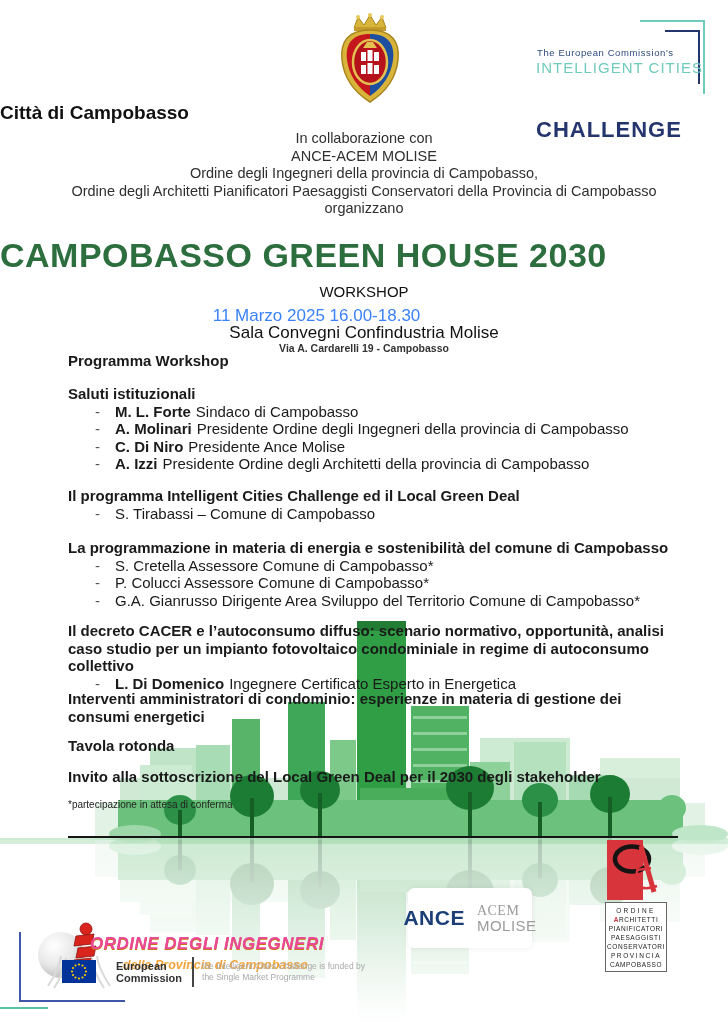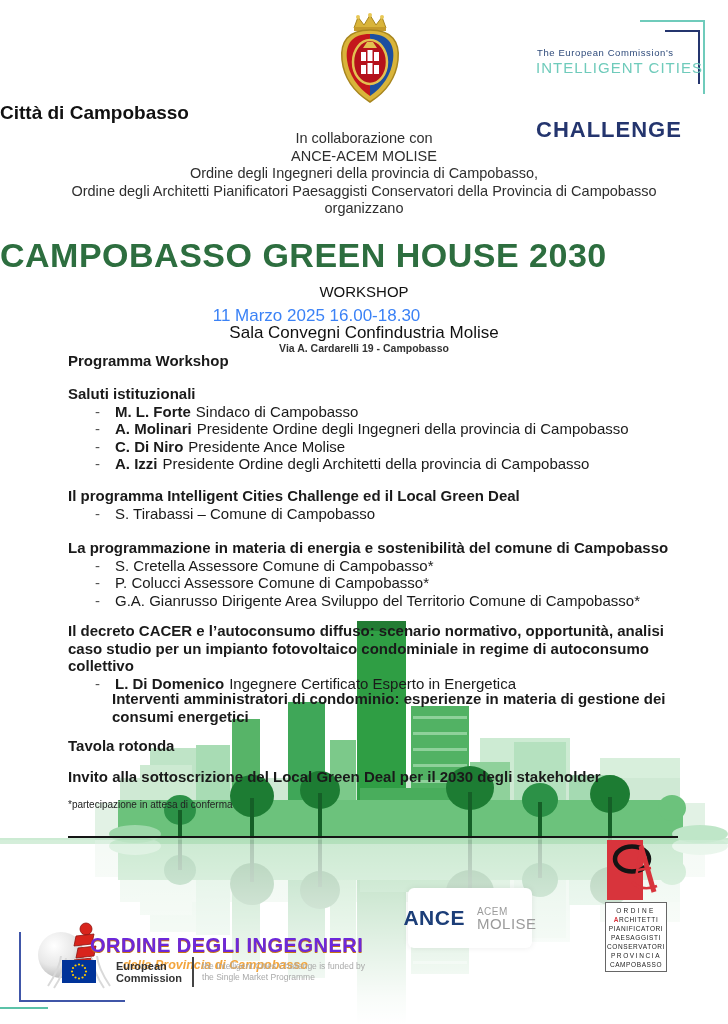--- a/index.html
+++ b/index.html
@@ -38,37 +38,37 @@
   .foot-note{left:68px;top:799px;font-size:10px;color:#222;}
   .rule{left:68px;top:836px;width:610px;height:2px;background:#151515;}
 
   .z1{z-index:2;}
   .bg{z-index:0;}
 
   
   .ing-logo{left:38px;top:916px;width:300px;height:74px;}
   .ing-sphere{position:absolute;left:0;top:16px;width:46px;height:46px;border-radius:50%;
       background:radial-gradient(circle at 35% 30%, #ffffff 0%, #e8e8e8 45%, #9c9c9c 100%);}
-  .ing-text1{position:absolute;left:52px;top:18px;font-size:20px;font-weight:800;
-      color:#6d28d9;letter-spacing:0.5px;white-space:nowrap;text-shadow:0 1px 0 #c87614;}
+  .ing-text1{position:absolute;left:52px;top:18px;font-size:17px;font-weight:800;font-style:italic;
+      color:#ec4899;letter-spacing:0.5px;white-space:nowrap;text-shadow:0 1px 0 #c87614;}
   .ing-text2{position:absolute;left:85px;top:42px;font-size:12.5px;font-weight:700;font-style:italic;
       color:#f2a43b;white-space:nowrap;}
 
   .eu-logo{left:46px;top:950px;width:330px;height:44px;display:flex;align-items:center;}
   .eu-flagwrap{position:relative;width:66px;height:40px;}
   .eu-name{font-size:11px;font-weight:700;color:#333;line-height:12.5px;margin-left:4px;}
   .eu-bar{width:2px;height:30px;background:#444;margin:0 8px 0 10px;}
   .eu-fund{font-size:8.5px;color:#a9a9a9;line-height:11px;}
 
   .ance-box{left:408px;top:888px;width:124px;height:60px;background:#fff;border-radius:6px;
       box-shadow:0 0 6px rgba(0,0,0,0.08);display:flex;align-items:center;justify-content:center;}
   .ance-brand{font-size:21px;font-weight:800;color:#1c3e78;letter-spacing:0.5px;}
   .ance-bar{width:3px;height:36px;background:#1c3e78;margin:0 6px;}
   .ance-col{display:flex;flex-direction:column;justify-content:center;}
-  .ance-sub1{font-size:10px;color:#9b9b9b;letter-spacing:0.5px;}
+  .ance-sub1{font-size:14px;color:#9b9b9b;letter-spacing:0.5px;font-family:Liberation Serif, serif;}
   .ance-sub2{font-size:15px;color:#9b9b9b;letter-spacing:0.5px;line-height:14px;}
 
   .arch-logo{left:605px;top:838px;width:62px;height:136px;}
   .arch-red{position:absolute;left:2px;top:2px;width:36px;height:60px;background:#d8343c;}
   .arch-mark{position:absolute;left:0;top:0;width:62px;height:64px;}
   .arch-box{position:absolute;left:0;top:64px;width:58px;border:1px solid #666;padding:3px 1px 2px 1px;
       background:#fff;text-align:center;}
   .arch-line{font-size:6.5px;line-height:9px;color:#222;letter-spacing:0.6px;white-space:nowrap;}
   .arch-line.sp{letter-spacing:2.4px;}
   .arch-line.sp2{letter-spacing:1.6px;}
@@ -231,21 +231,21 @@
   </div>
 
   <div class="abs z1 prog sec" style="top:622px;">
     <div class="sec-title">Il decreto CACER e l’autoconsumo diffuso: scenario normativo, opportunità, analisi caso studio per un impianto fotovoltaico condominiale in regime di autoconsumo collettivo</div>
     <div class="item">
       <span class="dash">-</span>
       <span><span class="iname">L. Di Domenico</span><span>Ingegnere Certificato Esperto in Energetica</span></span>
     </div>
   </div>
 
-  <div class="abs z1 prog sec" style="top:690px;margin-left:44px;">
+  <div class="abs z1 prog sec" style="top:690px;">
     <div class="sec-title">Interventi amministratori di condominio: esperienze in materia di gestione dei consumi energetici</div>
   </div>
 
   <div class="abs z1 prog sec" style="top:737px;">
     <div class="sec-title">Tavola rotonda</div>
   </div>
 
   <div class="abs z1 prog sec" style="top:768px;">
     <div class="sec-title">Invito alla sottoscrizione del  Local Green Deal per il 2030 degli stakeholder</div>
   </div>

